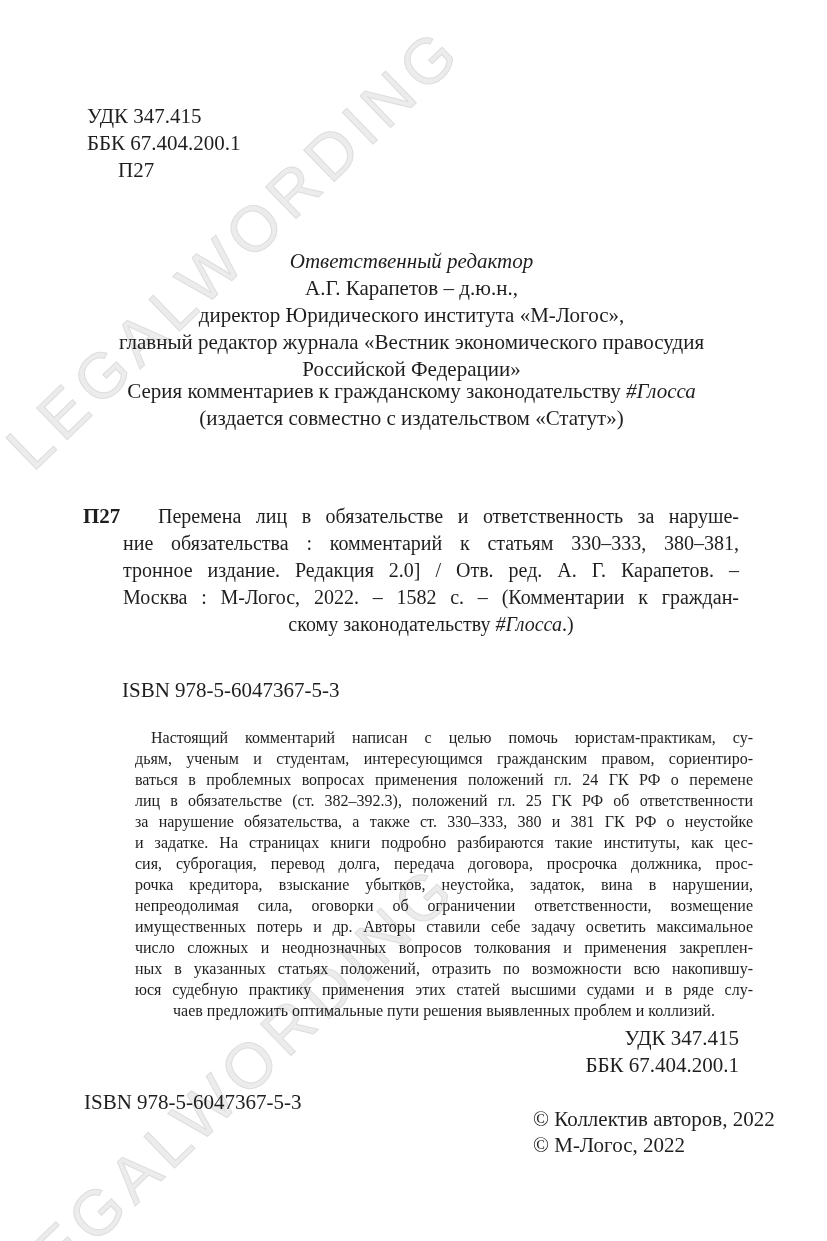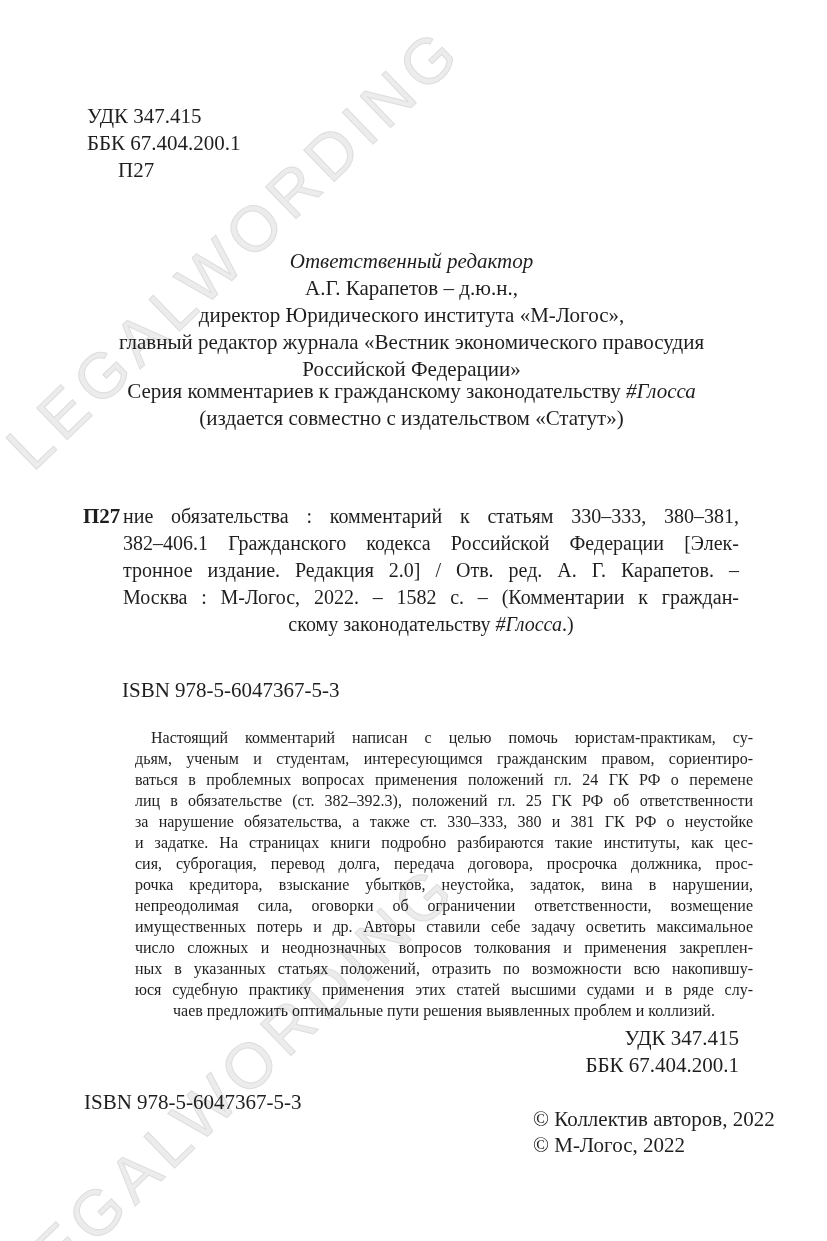--- a/index.html
+++ b/index.html
@@ -99,22 +99,22 @@
   </div>
 
   <div class="series-block">
     <div><span>Серия комментариев к гражданскому законодательству </span><span class="it">#Глосса</span></div>
     <div>(издается совместно с издательством «Статут»)</div>
   </div>
 
   <div class="biblio">
     <span class="biblio-code">П27</span>
     <div class="biblio-text">
+        <div class="tline first"><span class="b">Перемена лиц в обязательстве и ответственность за наруше-</span></div>
         <div class="tline"><span class="b">ние обязательства : комментарий к статьям 330–333, 380–381,</span></div>
-        <div class="tline"><span class="b">382–406.1 Гражданского кодекса Российской Федерации</span><span> [Элек-</span></div>
         <div class="tline"><span>тронное издание. Редакция 2.0] / Отв. ред. А. Г. Карапетов. –</span></div>
         <div class="tline"><span>Москва : М-Логос, 2022. – 1582 с. – (Комментарии к граждан-</span></div>
         <div class="tline last"><span>скому законодательству </span><span class="it">#Глосса</span><span>.)</span></div>
       </div>
   </div>
 
   <div class="isbn-mid">ISBN 978-5-6047367-5-3</div>
 
   <div class="annotation">
       <div class="tline first"><span>Настоящий комментарий написан с целью помочь юристам-практикам, су-</span></div>

